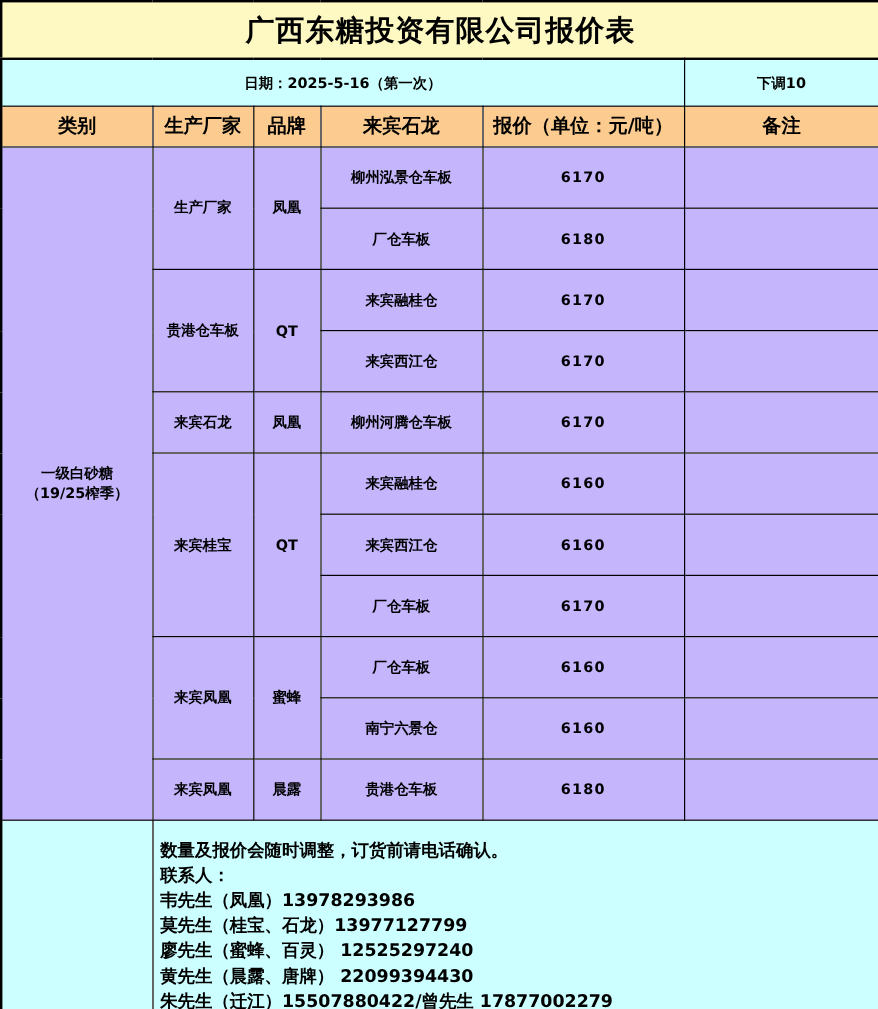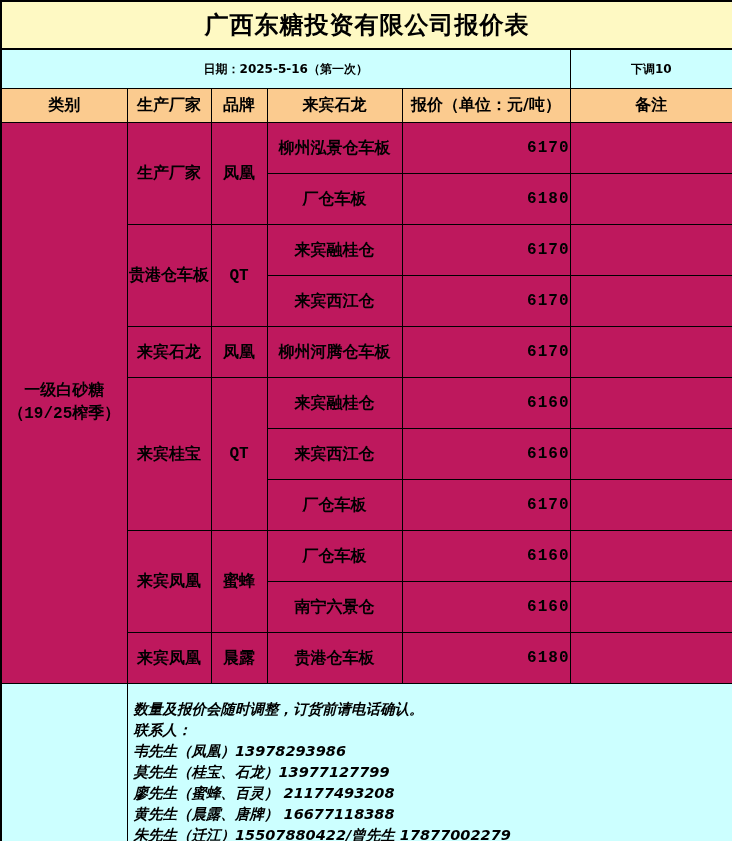--- a/index.html
+++ b/index.html
@@ -51,46 +51,44 @@
   }
   
   td.head-cell{
     height:33px;
     background:var(--orange);
     font-size:16px;
   }
   
   tr.data-row td{
     height:50px;
-    font-size:16px;
-    background:#be185d;
-    font-family:Liberation Mono, monospace;
+    font-size:12px;
+    background:#c4b5fd;
   }
   td.cat-cell{
     font-size:16px;
     line-height:1.45;
   }
   td.price-cell{
     font-size:15px;
     letter-spacing:1px;
-    text-align:right;
   }
   
   td.footer-left{
     background:var(--cyan);
   }
   td.footer-cell{
     background:var(--cyan);
     text-align:left;
     vertical-align:top;
     padding:15px 8px 8px 6px;
     font-size:14.5px;
     line-height:21px;
   }
-  .footer-line{white-space:nowrap;font-style:italic;}
+  .footer-line{white-space:nowrap;}
 </style>
 </head>
 <body>
 
 <div class="sheet">
   <table class="quote">
     <colgroup>
       <col style="width:126px">
       <col style="width:84px">
       <col style="width:56px">
@@ -195,20 +193,20 @@
       <td></td>
     </tr>
 
     <tr>
       <td class="footer-left"></td>
       <td colspan="5" class="footer-cell">
         <div class="footer-line">数量及报价会随时调整，订货前请电话确认。</div>
         <div class="footer-line">联系人：</div>
         <div class="footer-line">韦先生（凤凰）13978293986</div>
         <div class="footer-line">莫先生（桂宝、石龙）13977127799</div>
-        <div class="footer-line">廖先生（蜜蜂、百灵） 21177493208</div>
-        <div class="footer-line">黄先生（晨露、唐牌） 16677118388</div>
+        <div class="footer-line">廖先生（蜜蜂、百灵） 12525297240</div>
+        <div class="footer-line">黄先生（晨露、唐牌） 22099394430</div>
         <div class="footer-line">朱先生（迁江）15507880422/曾先生 17877002279</div>
       </td>
     </tr>
   </tbody>
     </table>
 </div>
 
 </body></html>

